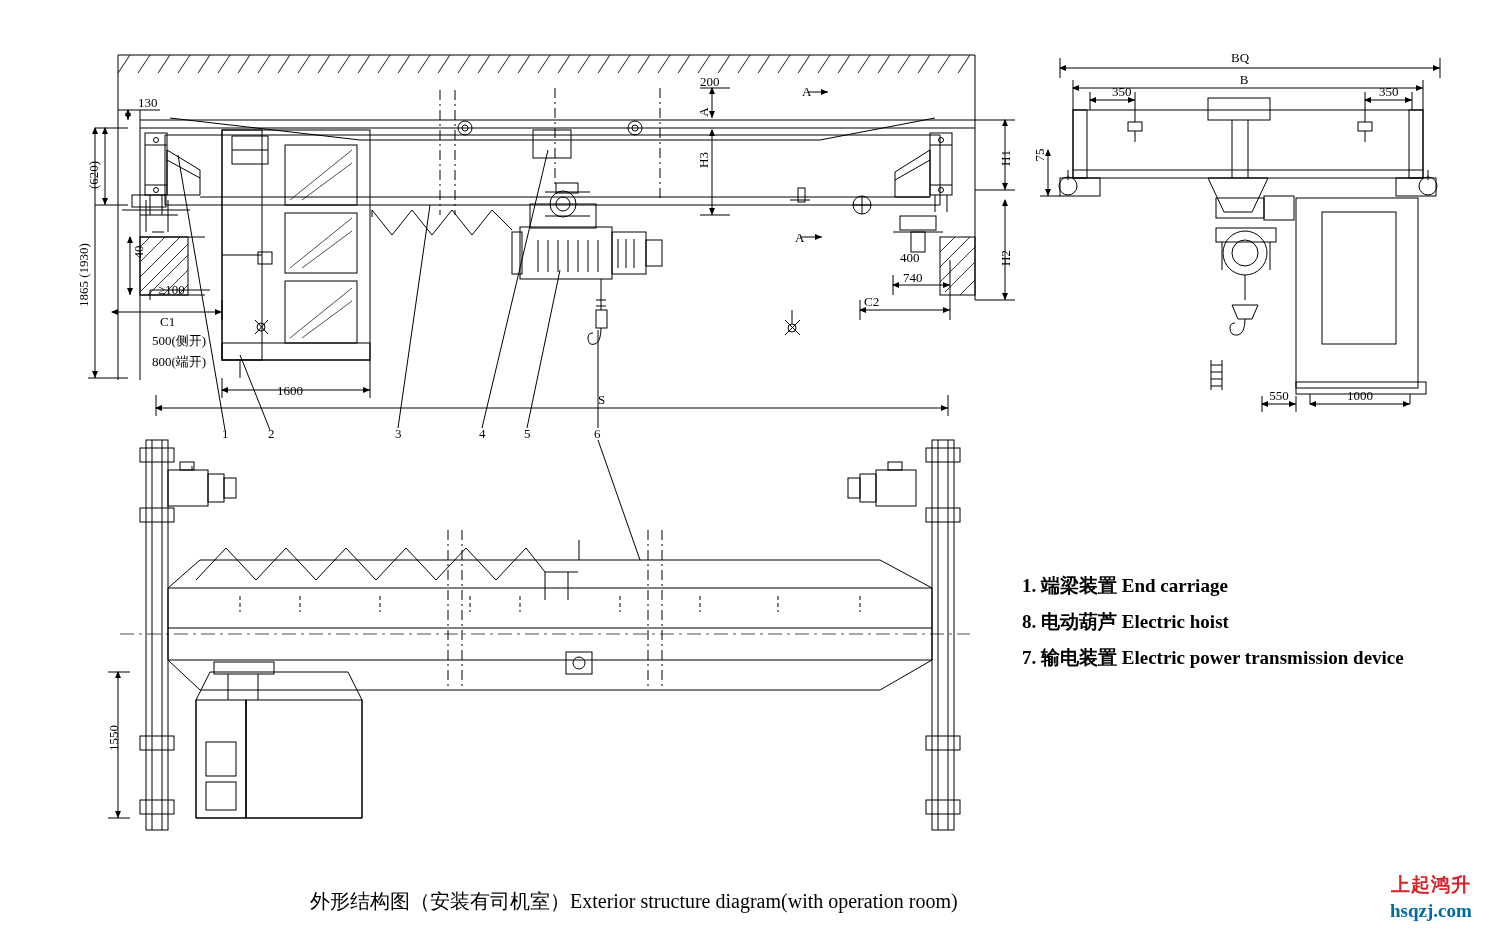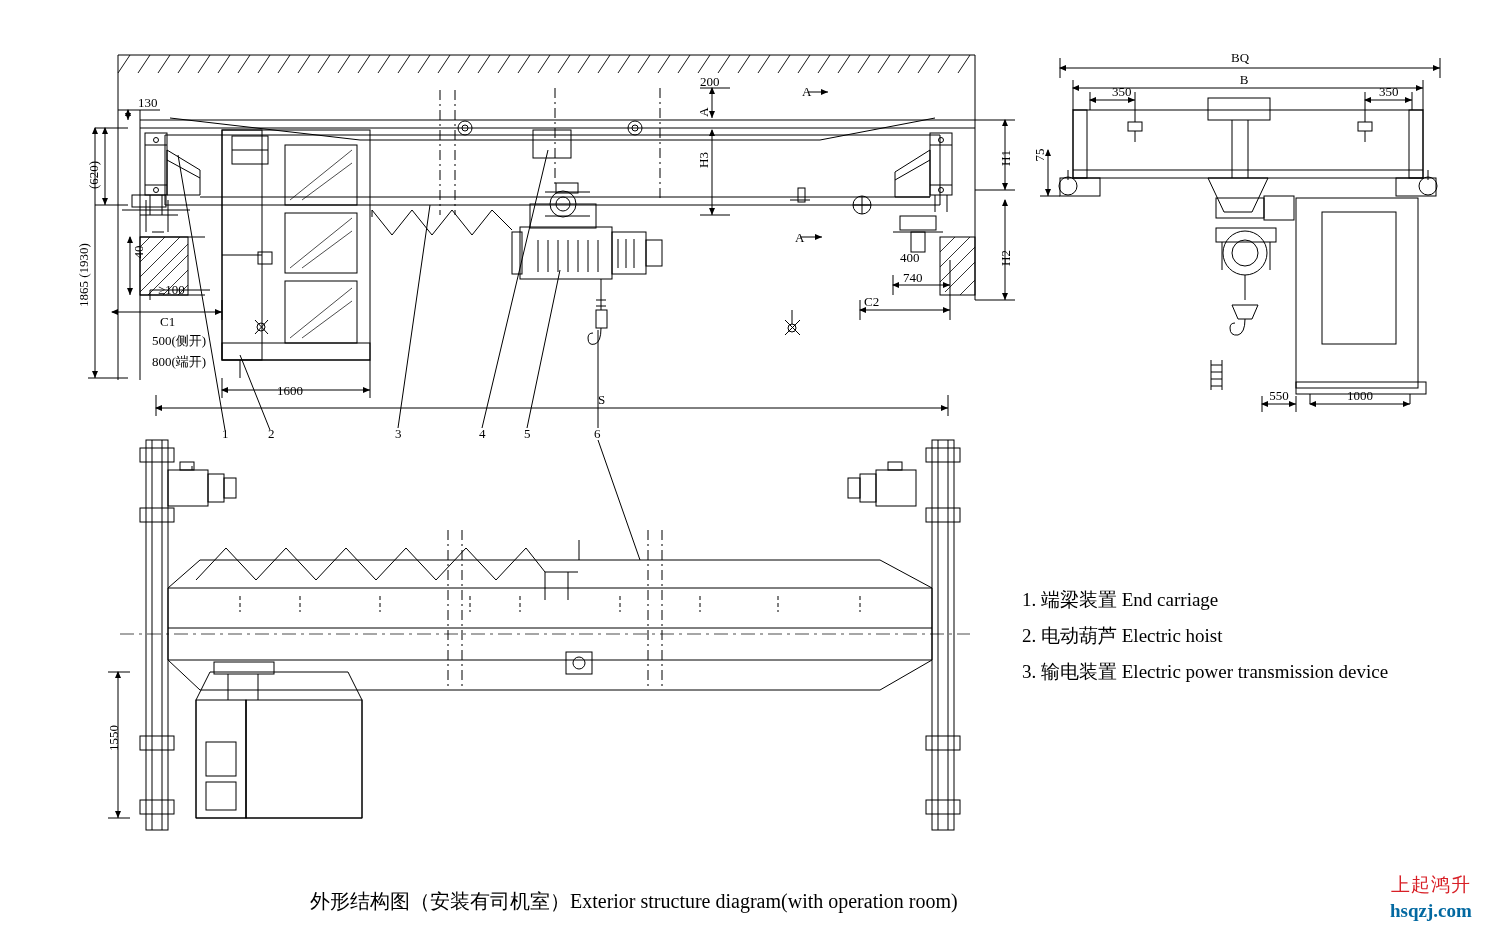--- a/index.html
+++ b/index.html
@@ -1,24 +1,24 @@
 <!DOCTYPE html>
 <html><head>
 <meta charset="utf-8">
 <style>
   html,body{margin:0;padding:0;background:#ffffff;}
   body{width:1510px;height:931px;position:relative;overflow:hidden;
        font-family:"Liberation Serif", serif; color:#000;}
   .root{position:absolute;left:0;top:0;width:1510px;height:931px;}
   svg.diagram{position:absolute;left:0;top:0;width:1510px;height:931px;}
-  .legend{position:absolute;left:1022px;top:582px;width:470px;}
+  .legend{position:absolute;left:1022px;top:568px;width:470px;font-weight:bold;}
   .legend-item{font-size:19px;line-height:36px;white-space:nowrap;}
   .caption{position:absolute;left:310px;top:888px;font-size:20px;white-space:nowrap;}
   .brandbox{position:absolute;left:1390px;top:872px;text-align:center;}
-  .brand-cn{color:#d81f26;font-size:19px;font-weight:normal;letter-spacing:1px;font-family:"DejaVu Sans",sans-serif;}
+  .brand-cn{color:#d81f26;font-size:19px;font-weight:bold;letter-spacing:1px;font-family:"DejaVu Sans",sans-serif;}
   .brand-url{color:#0369a1;font-size:19px;font-weight:bold;font-family:"Liberation Serif",serif;margin-top:2px;}
   text{font-family:"Liberation Serif", serif; fill:#000;}
 </style>
 </head>
 <body>
 
 <div class="root">
 
   <svg class="diagram" viewBox="0 0 1510 931">
     <defs>
@@ -450,22 +450,22 @@
       <text x="1044" y="155" transform="rotate(-90 1044 155)" text-anchor="middle">75</text>
       <text x="1279" y="400" text-anchor="middle">550</text>
       <text x="1360" y="400" text-anchor="middle">1000</text>
 
       <text x="118" y="738" transform="rotate(-90 118 738)" text-anchor="middle">1550</text>
     </g>
   </svg>
 
   <div class="legend">
     <div class="legend-item">1. 端梁装置 End carriage</div>
-    <div class="legend-item">2. 电动葫芦 Electric hoist</div>
-    <div class="legend-item">3. 输电装置 Electric power transmission device</div>
+    <div class="legend-item">8. 电动葫芦 Electric hoist</div>
+    <div class="legend-item">7. 输电装置 Electric power transmission device</div>
   </div>
 
   <div class="caption">外形结构图（安装有司机室）Exterior structure diagram(with operation room)</div>
 
   <div class="brandbox">
     <div class="brand-cn">上起鸿升</div>
     <div class="brand-url">hsqzj.com</div>
   </div>
 
 </div>

